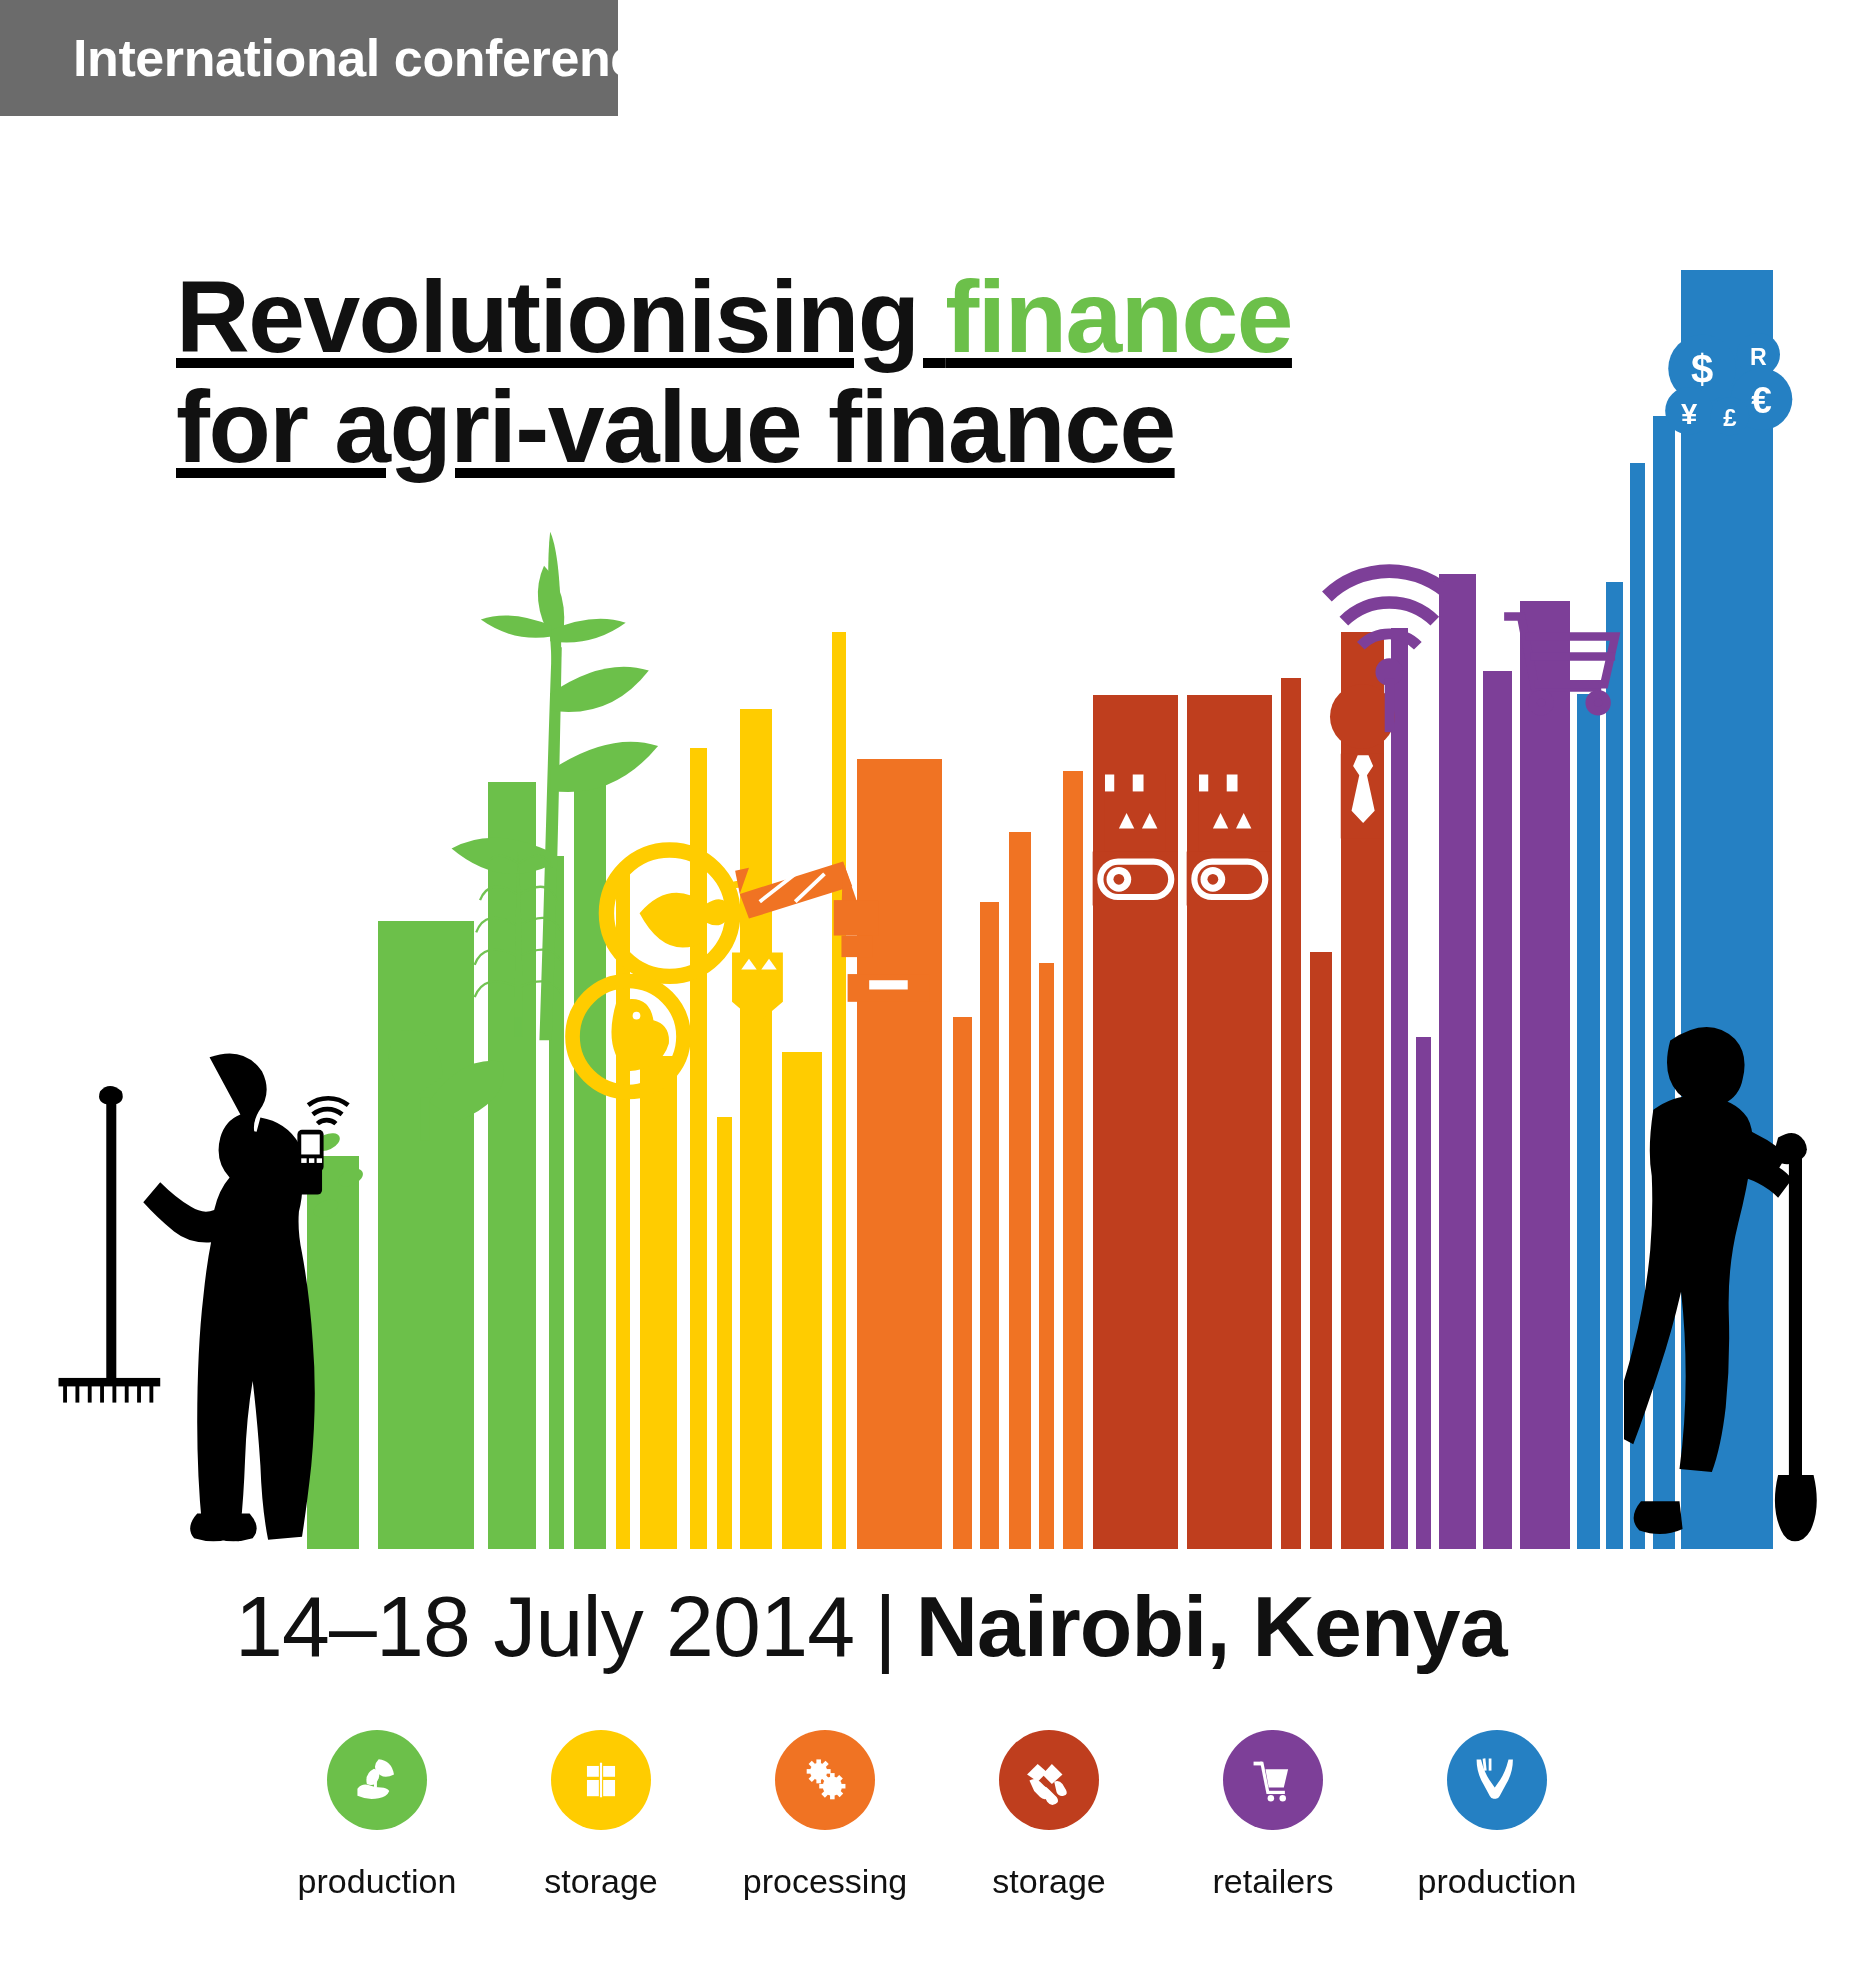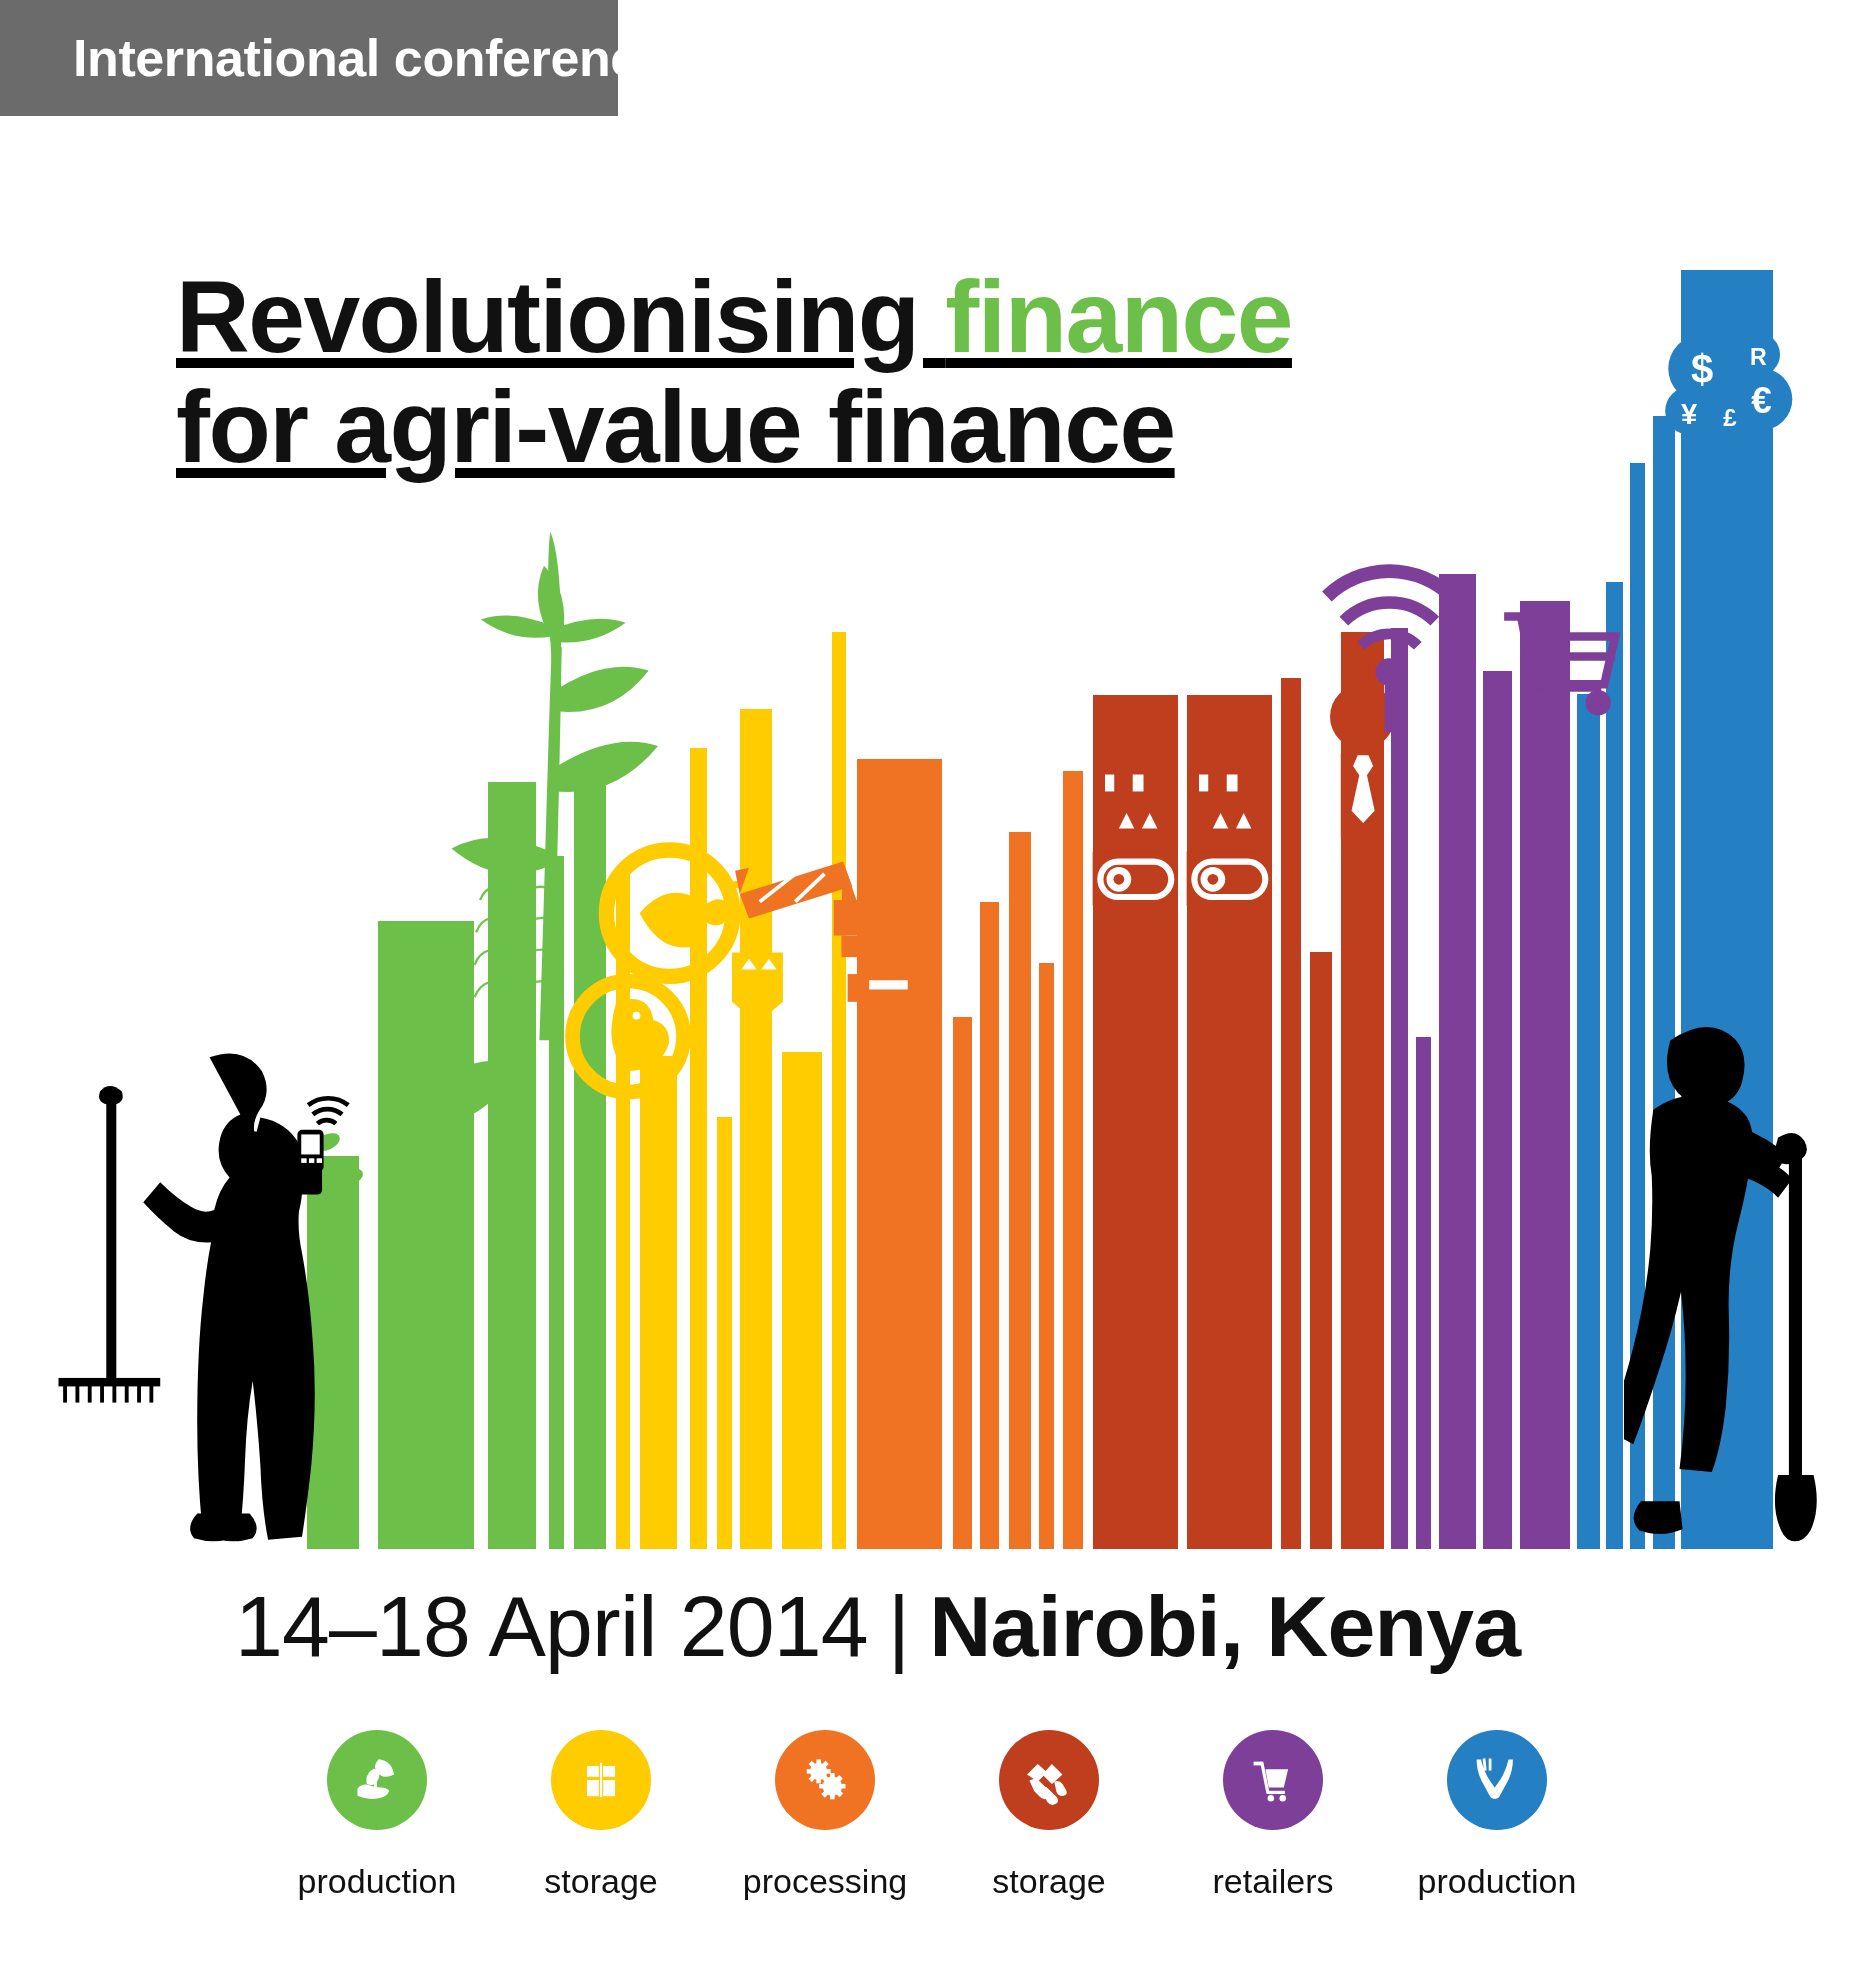--- a/index.html
+++ b/index.html
@@ -324,21 +324,21 @@
 
         <rect x="214" y="196" width="17" height="418"></rect>
         <path d="M200 614 h46 q10 42 -4 72 q-8 14 -20 14 q-12 0 -18 -14 q-14 -30 -4 -72 z"></path>
 
         <path d="M22 648 q-18 22 -2 38 q30 10 56 -2 l-4 -36 z"></path>
       </g>
     </svg>
   </div>
 
   <div id="dateplace">
-    <span id="date-text">14–18 April 2014</span><span id="divider-text">|</span><span id="place-text">Nairobi, Kenya</span>
+    <span id="date-text">14–18 July 2014</span><span id="divider-text">|</span><span id="place-text">Nairobi, Kenya</span>
   </div>
 
   <div id="legend">
       <div class="legend-item">
         <div class="legend-circle" style="background: rgb(108, 192, 74);">
           <svg width="59" height="59" viewBox="0 0 100 100" fill="#fff">
             <path d="M52 14 q22 2 26 26 q-20 10 -30 -6 q-6 -10 4 -20 z"></path>
             <path d="M44 30 q-16 8 -12 26 q14 6 20 -10 q4 -12 -8 -16 z"></path>
             <rect x="44" y="32" width="5" height="30"></rect>
             <path d="M16 64 q8 -10 20 -6 q10 4 20 4 q10 0 14 6 q-4 10 -18 12 q-18 4 -36 -4 z"></path>

